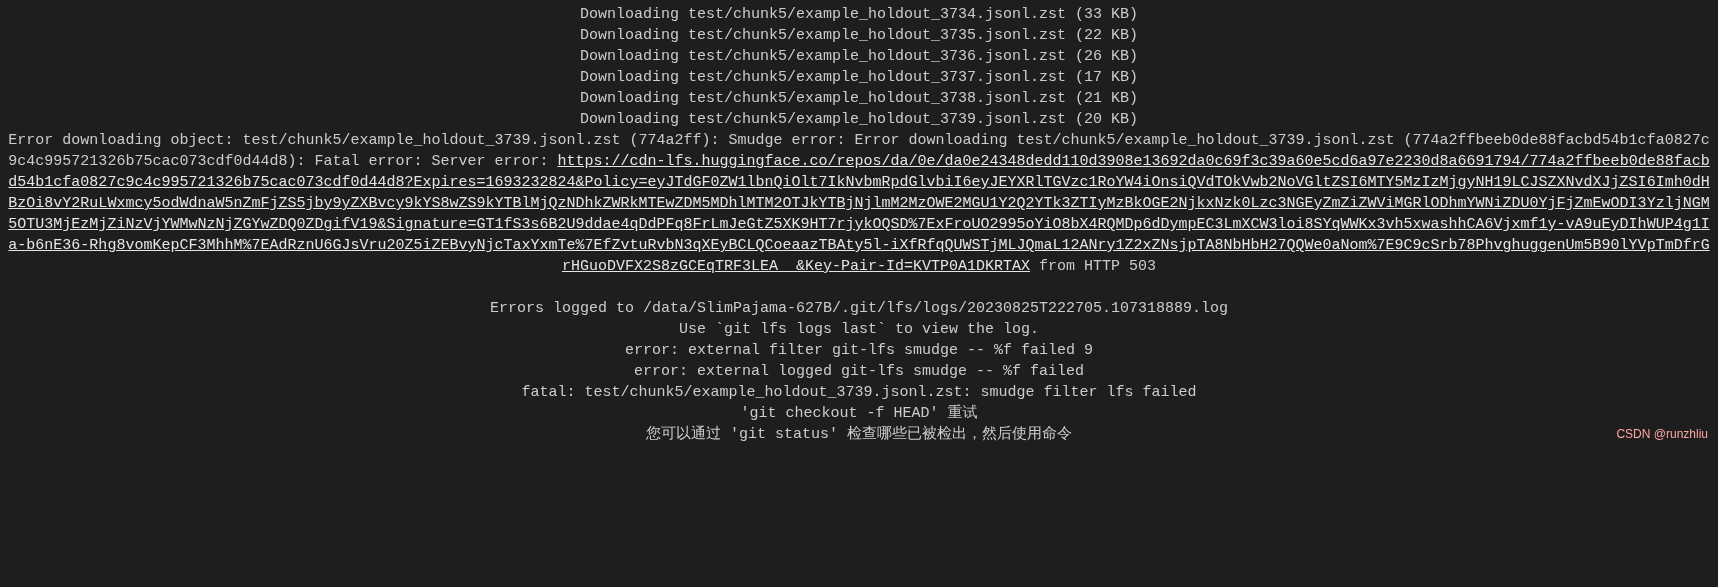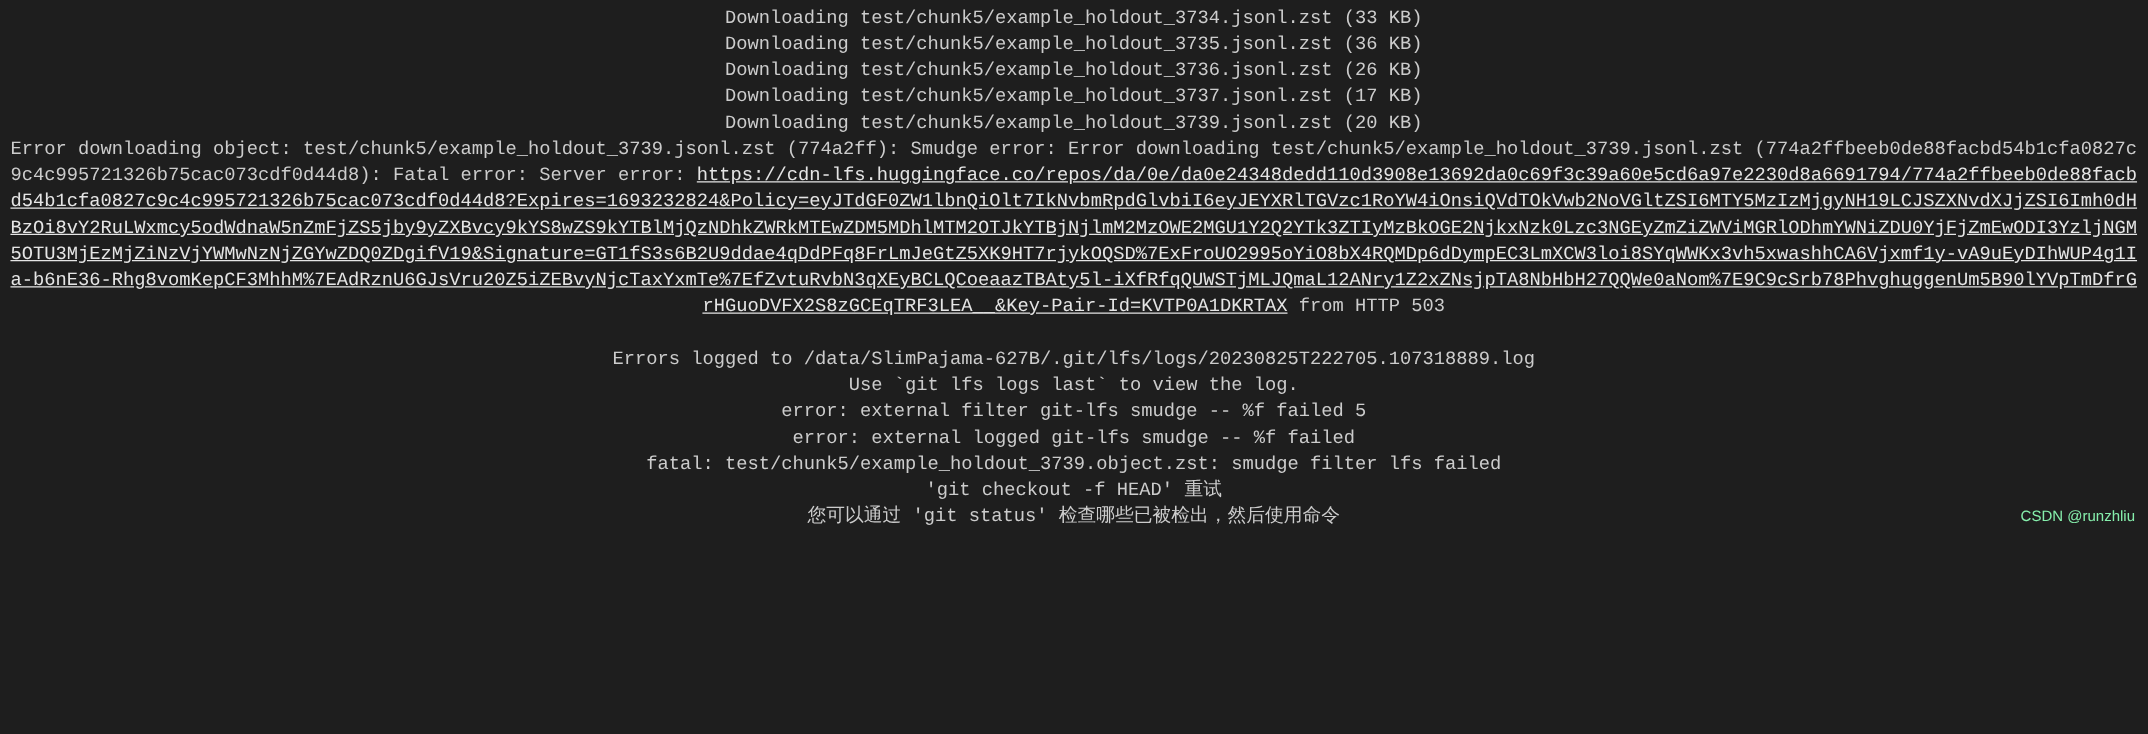--- a/index.html
+++ b/index.html
@@ -31,38 +31,39 @@
     .error-text {
       color: #cccccc;
     }
     .spacer {
       height: 21px;
     }
     .watermark {
       position: absolute;
       bottom: 6px;
       right: 10px;
-      color: #86efac;
+      color: #fca5a5;
       font-size: 12px;
       font-family: Arial, sans-serif;
     }
   </style>
 </head>
 <body>
 
 <div>
   <div class="terminal-line">Downloading test/chunk5/example_holdout_3734.jsonl.zst (33 KB)</div>
-  <div class="terminal-line">Downloading test/chunk5/example_holdout_3735.jsonl.zst (36 KB)</div>
+  <div class="terminal-line">Downloading test/chunk5/example_holdout_3735.jsonl.zst (22 KB)</div>
   <div class="terminal-line">Downloading test/chunk5/example_holdout_3736.jsonl.zst (26 KB)</div>
   <div class="terminal-line">Downloading test/chunk5/example_holdout_3737.jsonl.zst (17 KB)</div>
+  <div class="terminal-line">Downloading test/chunk5/example_holdout_3738.jsonl.zst (21 KB)</div>
   <div class="terminal-line">Downloading test/chunk5/example_holdout_3739.jsonl.zst (20 KB)</div>
   <div class="terminal-line error-text"><span>Error downloading object: test/chunk5/example_holdout_3739.jsonl.zst (774a2ff): Smudge error: Error downloading test/chunk5/example_holdout_3739.jsonl.zst (774a2ffbeeb0de88facbd54b1cfa0827c9c4c995721326b75cac073cdf0d44d8): Fatal error: Server error: </span><a class="link">https://cdn-lfs.huggingface.co/repos/da/0e/da0e24348dedd110d3908e13692da0c69f3c39a60e5cd6a97e2230d8a6691794/774a2ffbeeb0de88facbd54b1cfa0827c9c4c995721326b75cac073cdf0d44d8?Expires=1693232824&amp;Policy=eyJTdGF0ZW1lbnQiOlt7IkNvbmRpdGlvbiI6eyJEYXRlTGVzc1RoYW4iOnsiQVdTOkVwb2NoVGltZSI6MTY5MzIzMjgyNH19LCJSZXNvdXJjZSI6Imh0dHBzOi8vY2RuLWxmcy5odWdnaW5nZmFjZS5jby9yZXBvcy9kYS8wZS9kYTBlMjQzNDhkZWRkMTEwZDM5MDhlMTM2OTJkYTBjNjlmM2MzOWE2MGU1Y2Q2YTk3ZTIyMzBkOGE2NjkxNzk0Lzc3NGEyZmZiZWViMGRlODhmYWNiZDU0YjFjZmEwODI3YzljNGM5OTU3MjEzMjZiNzVjYWMwNzNjZGYwZDQ0ZDgifV19&amp;Signature=GT1fS3s6B2U9ddae4qDdPFq8FrLmJeGtZ5XK9HT7rjykOQSD%7ExFroUO2995oYiO8bX4RQMDp6dDympEC3LmXCW3loi8SYqWWKx3vh5xwashhCA6Vjxmf1y-vA9uEyDIhWUP4g1Ia-b6nE36-Rhg8vomKepCF3MhhM%7EAdRznU6GJsVru20Z5iZEBvyNjcTaxYxmTe%7EfZvtuRvbN3qXEyBCLQCoeaazTBAty5l-iXfRfqQUWSTjMLJQmaL12ANry1Z2xZNsjpTA8NbHbH27QQWe0aNom%7E9C9cSrb78PhvghuggenUm5B90lYVpTmDfrGrHGuoDVFX2S8zGCEqTRF3LEA__&amp;Key-Pair-Id=KVTP0A1DKRTAX</a><span> from HTTP 503</span></div>
   <div class="spacer"></div>
   <div class="terminal-line">Errors logged to /data/SlimPajama-627B/.git/lfs/logs/20230825T222705.107318889.log</div>
   <div class="terminal-line">Use `git lfs logs last` to view the log.</div>
-  <div class="terminal-line">error: external filter git-lfs smudge -- %f failed 5</div>
+  <div class="terminal-line">error: external filter git-lfs smudge -- %f failed 9</div>
   <div class="terminal-line">error: external logged git-lfs smudge -- %f failed</div>
-  <div class="terminal-line">fatal: test/chunk5/example_holdout_3739.object.zst: smudge filter lfs failed</div>
+  <div class="terminal-line">fatal: test/chunk5/example_holdout_3739.jsonl.zst: smudge filter lfs failed</div>
   <div class="terminal-line">'git checkout -f HEAD' 重试</div>
   <div class="terminal-line">您可以通过 'git status' 检查哪些已被检出，然后使用命令</div>
 </div>
 
 <div class="watermark">CSDN @runzhliu</div>
 
 </body></html>

